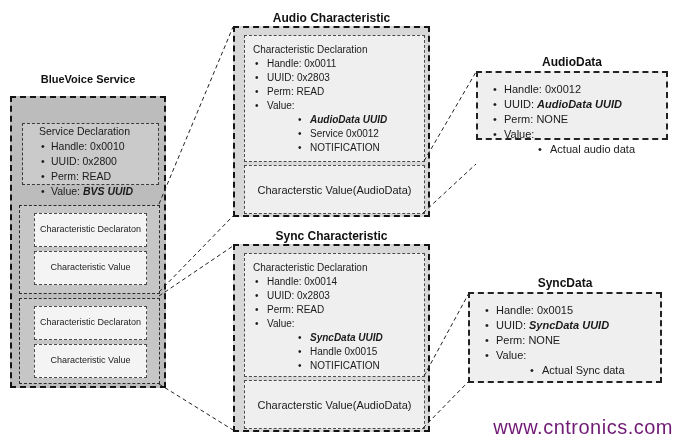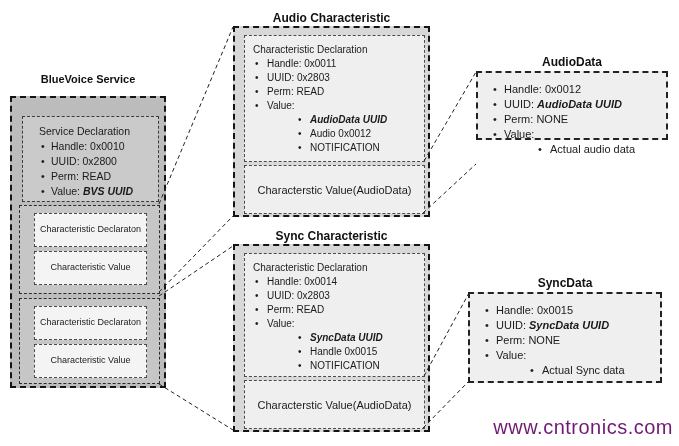--- a/index.html
+++ b/index.html
@@ -6,22 +6,22 @@
   .stage{
     position:relative;width:679px;height:446px;background:#ffffff;overflow:hidden;
     font-family:"Liberation Sans",sans-serif;color:#1a1a1a;
   }
   .box{position:absolute;box-sizing:border-box;}
   .title{position:absolute;font-weight:bold;font-size:12px;color:#111;text-align:center;white-space:nowrap;}
 
   
   .bv-title{left:10px;top:73px;width:156px;font-size:11px;}
   .bv-outer{left:10px;top:96px;width:156px;height:292px;background:#bcbcbc;border:2px dashed #141414;}
-  .bv-service{left:10px;top:18px;width:137px;height:86px;background:#cacaca;border:1px dashed #3a3a3a;
-              font-size:10.5px;line-height:15px;padding-top:7px;}
+  .bv-service{left:10px;top:25px;width:137px;height:62px;background:#cacaca;border:1px dashed #3a3a3a;
+              font-size:10.5px;line-height:15px;}
   .bv-service .heading{padding-left:16px;}
   .bv-service li{padding-left:28px;}
   .bv-service li::before{left:18px;}
   .bv-group{left:7px;width:141px;background:#c6c6c6;border:1px dashed #2a2a2a;}
   .bv-group1{top:107px;height:89px;}
   .bv-group2{top:200px;height:86px;}
   .bv-small{left:14px;width:113px;height:34px;background:#f4f4f4;border:1px dashed #4a4a4a;
             display:flex;align-items:center;justify-content:center;text-align:center;
             font-size:9px;line-height:11.5px;color:#222;}
   .bv-small.decl{top:7px;}
@@ -97,21 +97,21 @@
   <div class="title audio-title">Audio Characteristic</div>
   <div class="box mid-outer audio-outer">
     <div class="box mid-decl">
       <div class="heading">Characteristic Declaration</div>
       <ul>
           <li>Handle: 0x0011</li>
           <li>UUID: 0x2803</li>
           <li>Perm: READ</li>
           <li>Value:</li>
           <li class="indent"><span class="emph">AudioData UUID</span></li>
-          <li class="indent">Audio 0x0012</li>
+          <li class="indent">Service 0x0012</li>
           <li class="indent">NOTIFICATION</li>
         </ul>
     </div>
     <div class="box mid-value">
       <div>Characterstic Value</div>
       <div>(AudioData)</div>
     </div>
   </div>
 
   <div class="title sync-title">Sync Characteristic</div>

